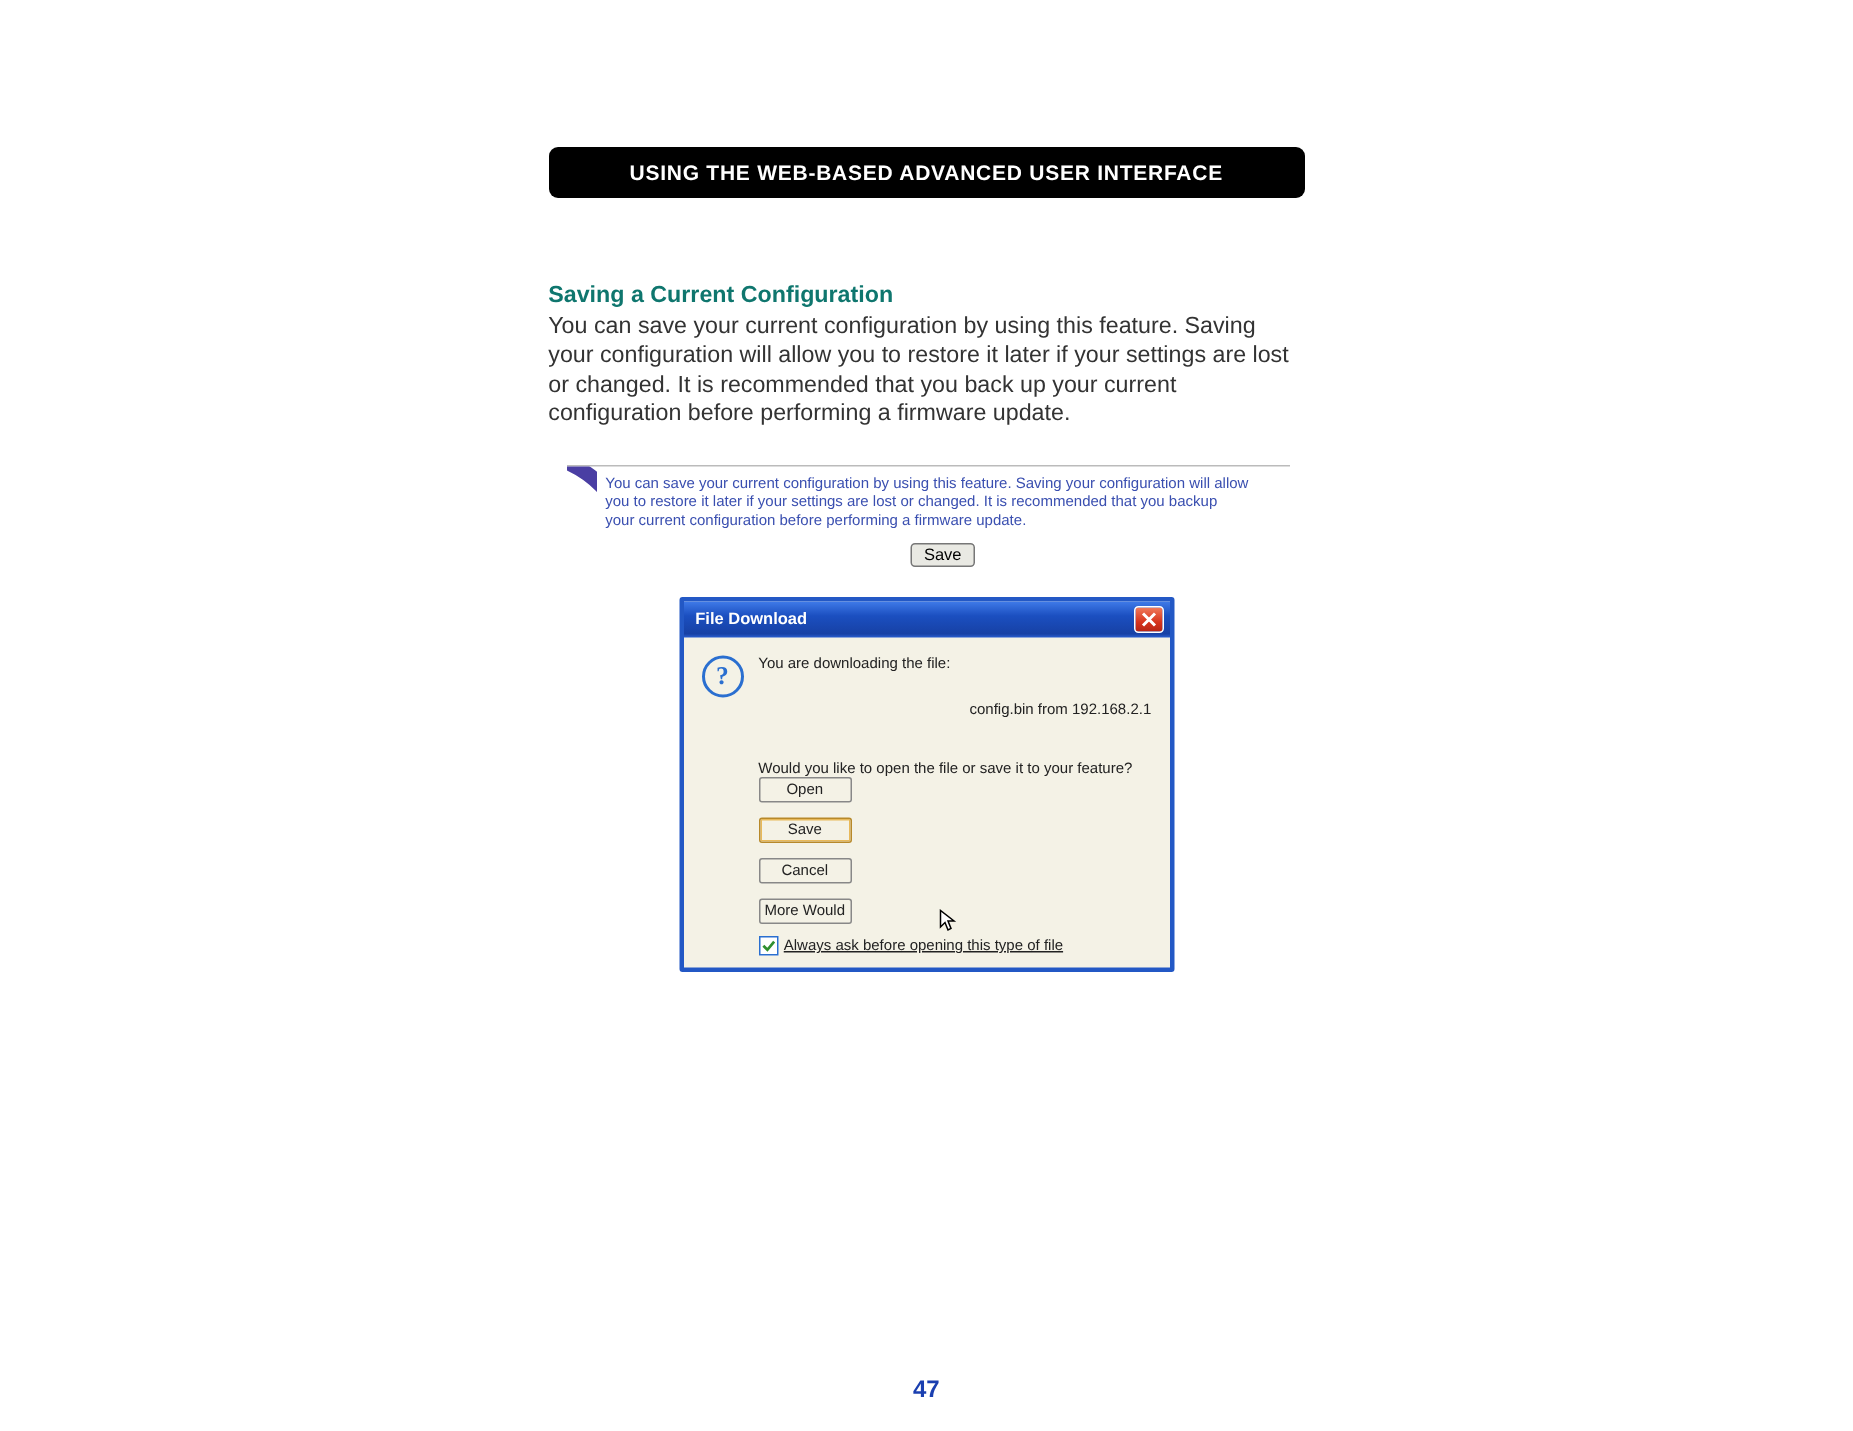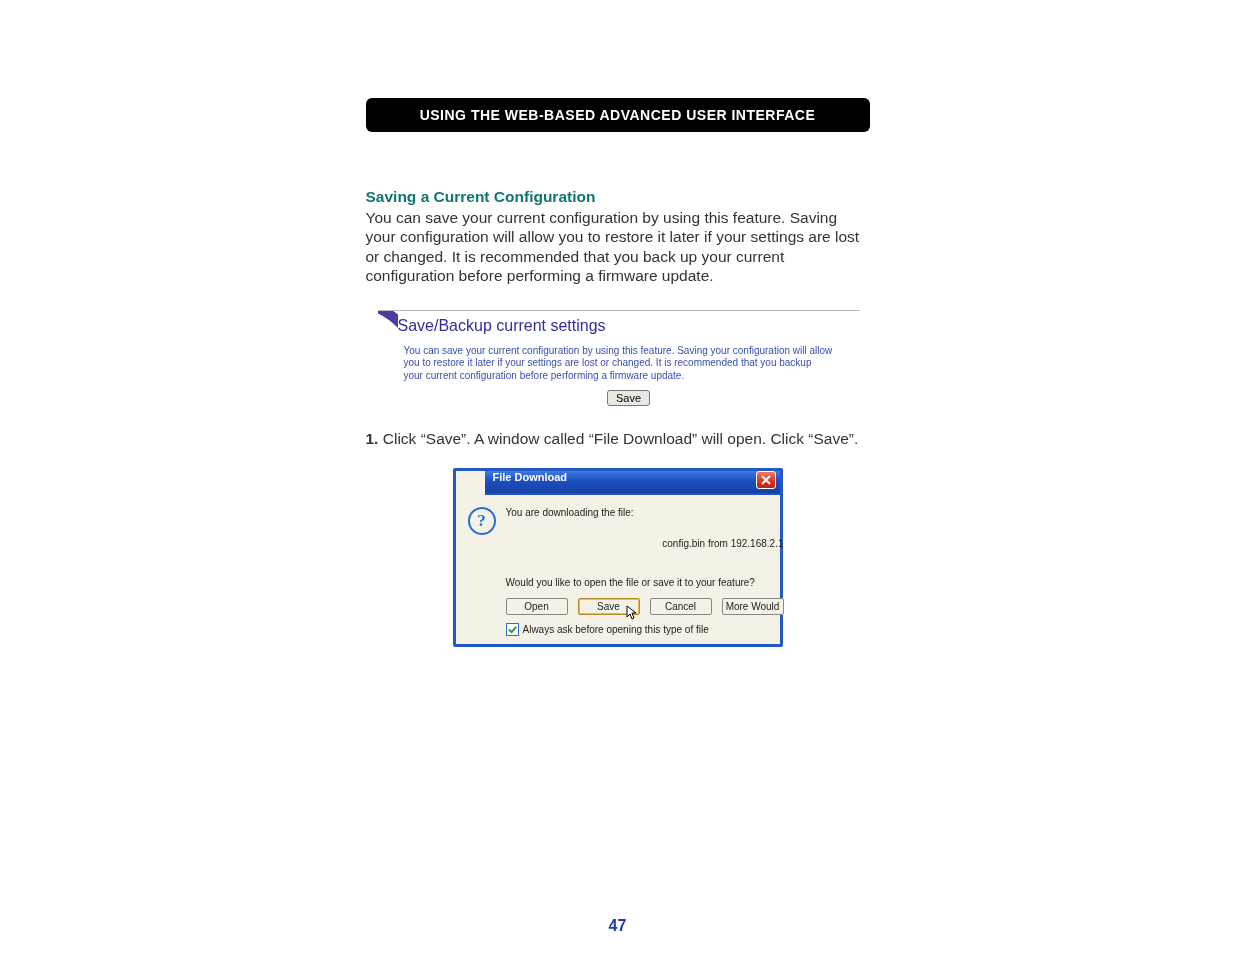--- a/index.html
+++ b/index.html
@@ -102,28 +102,28 @@
     margin: 20px auto 0 auto;
     border: 3px solid #2358c5;
     border-radius: 2px;
     background: #f4f2e6;
     font-family: Tahoma, Verdana, sans-serif;
     color: #222;
     font-size: 10px;
   }
   .dlg-titlebar {
     display: flex;
+    align-items: center;
     justify-content: space-between;
     height: 24px;
     padding: 0 4px 0 8px;
     background: linear-gradient(#3f7ae8, #1b4fc0 40%, #1741a5 90%, #2a5fd0);
     color: #fff;
     font-size: 11px;
     font-weight: 700;
-    margin-left: 29px;
   }
   .dlg-close {
     width: 18px; height: 16px;
     background: linear-gradient(#f07a5a, #d7341d 60%, #b62414);
     border: 1px solid #fff;
     border-radius: 3px;
     display: flex; align-items: center; justify-content: center;
   }
   .dlg-close svg { width: 10px; height: 10px; }
   .dlg-body {
@@ -140,21 +140,22 @@
     font-size: 17px;
     font-family: Georgia, serif;
     margin-top: 2px;
   }
   .dlg-text1 { margin-top: 2px; }
   .dlg-text2 { margin-top: 20px; margin-left: 0; text-align: right; }
   .dlg-text3 { margin-top: 28px; }
   .dlg-btn-row {
     display: flex;
     gap: 10px;
-    margin-top: 10px;
+    margin-top: 0;
+    flex-direction: column;
   }
   .dlg-btn {
     width: 60px;
     text-align: center;
     font-size: 10px;
     padding: 2px 0;
     background: #f4f2e6;
     border: 1px solid #888;
     border-radius: 2px;
   }
@@ -167,20 +168,21 @@
     width: 0; height: 0;
   }
   .cursor svg {
     position: absolute;
     left: 120px; top: -10px;
     width: 12px; height: 16px;
   }
   .dlg-check-row {
     display: flex; align-items: center; gap: 4px;
     margin-top: 8px;
+    text-decoration: underline;
   }
   .chk {
     width: 11px; height: 11px;
     border: 1px solid #2a6fd0;
     background: #fff;
     display: flex; align-items: center; justify-content: center;
   }
   .chk svg { width: 9px; height: 9px; }
 
   .page-num {
@@ -198,30 +200,26 @@
 
   <div class="title-bar">
     <span>USING THE WEB-BASED ADVANCED USER INTERFACE</span>
   </div>
 
   <div class="section-head">Saving a Current Configuration</div>
   <div class="body-text">You can save your current configuration by using this feature. Saving your configuration will allow you to restore it later if your settings are lost or changed. It is recommended that you back up your current configuration before performing a firmware update.</div>
 
   <div class="panel">
     <div class="panel-accent"></div>
-    <div class="panel-title">Save/Backup current settings</div>
     <div class="panel-desc">You can save your current configuration by using this feature. Saving your configuration will allow you to restore it later if your settings are lost or changed. It is recommended that you backup your current configuration before performing a firmware update.</div>
     <div class="panel-btn-row">
       <span class="panel-btn">Save</span>
     </div>
   </div>
 
-  <div class="step">
-    <b>1.</b><span> Click “Save”. A window called “File Download” will open. Click “Save”.</span>
-  </div>
 
   <div class="dlg">
     <div class="dlg-titlebar">
       <span>File Download</span>
       <span class="dlg-close">
         <svg viewBox="0 0 10 10">
           <path d="M1 1 L9 9 M9 1 L1 9" stroke="#fff" stroke-width="2" fill="none"></path>
         </svg>
       </span>
     </div>

